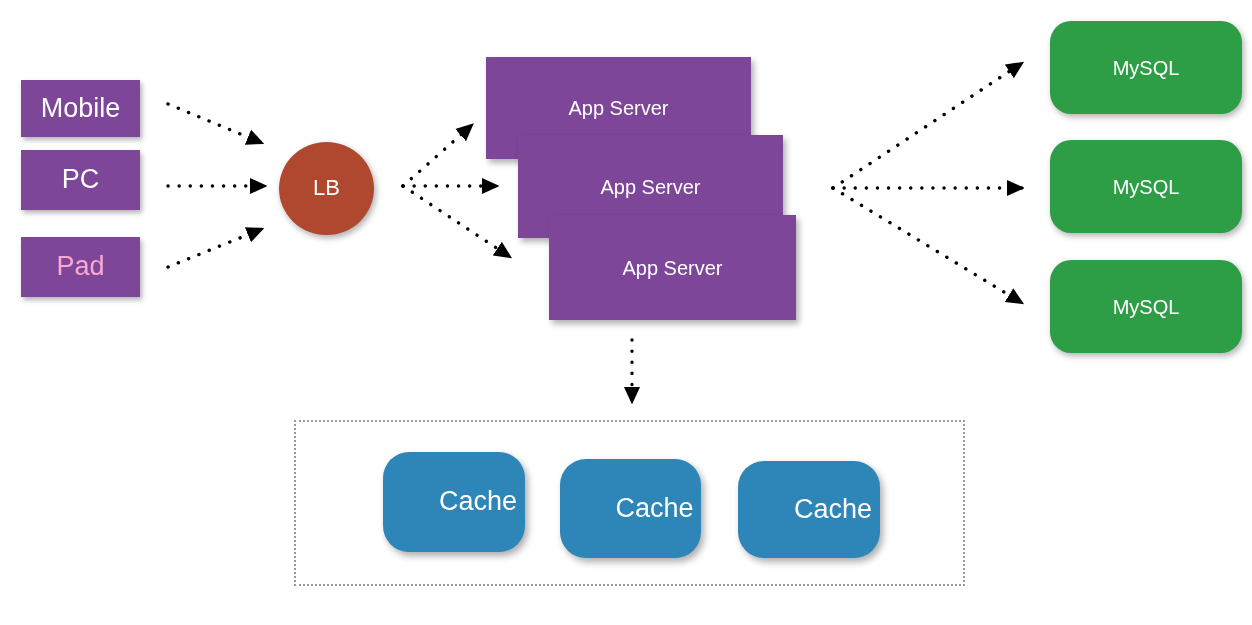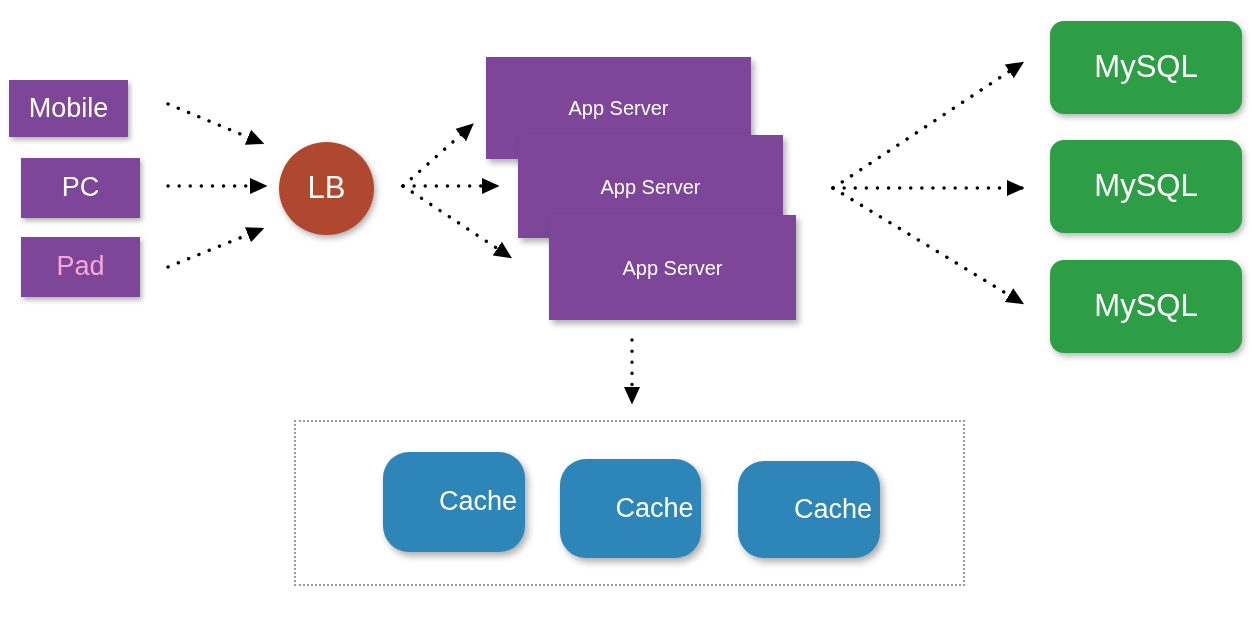--- a/index.html
+++ b/index.html
@@ -31,34 +31,34 @@
   
   .client {
     background: #7d4698;
     font-size: 27px;
     box-shadow: 2px 3px 5px rgba(0,0,0,0.30);
   }
   
   .lb {
     background: #b0482f;
     border-radius: 50%;
-    font-size: 31px;
+    font-size: 22px;
     box-shadow: 2px 3px 6px rgba(0,0,0,0.32);
   }
   
   .appserver {
     background: #7d4698;
     font-size: 20px;
     box-shadow: 3px 4px 6px rgba(0,0,0,0.30);
   }
   
   .db {
     background: #2e9e46;
-    border-radius: 14px;
-    font-size: 31px;
+    border-radius: 21px;
+    font-size: 20px;
     box-shadow: 2px 3px 6px rgba(0,0,0,0.30);
   }
   
   .cache {
     background: #2e86b8;
     border-radius: 26px;
     font-size: 27px;
     box-shadow: 3px 4px 7px rgba(0,0,0,0.32);
     padding-left: 48px;
   }
@@ -106,22 +106,22 @@
     <path class="edge" marker-end="url(#ah)" d="M 403 186 L 497 186"></path>
     <path class="edge" marker-end="url(#ah)" d="M 403 186 L 510 257"></path>
 
     <path class="edge" marker-end="url(#ah)" d="M 833 188 L 1022 63"></path>
     <path class="edge" marker-end="url(#ah)" d="M 833 188 L 1022 188"></path>
     <path class="edge" marker-end="url(#ah)" d="M 833 188 L 1022 303"></path>
 
     <path class="edge" marker-end="url(#ah)" d="M 632 340 L 632 402"></path>
   </svg>
 
-  <div class="node client" style="left: 9px; top: 80px; width: 119px; height: 57px; background: rgb(125, 70, 152); color: rgb(255, 255, 255);">Mobile</div>
-  <div class="node client" style="left: 21px; top: 158px; width: 119px; height: 60px; background: rgb(125, 70, 152); color: rgb(255, 255, 255);">PC</div>
+  <div class="node client" style="left: 21px; top: 80px; width: 119px; height: 57px; background: rgb(125, 70, 152); color: rgb(255, 255, 255);">Mobile</div>
+  <div class="node client" style="left: 21px; top: 150px; width: 119px; height: 60px; background: rgb(125, 70, 152); color: rgb(255, 255, 255);">PC</div>
   <div class="node client" style="left: 21px; top: 237px; width: 119px; height: 60px; background: rgb(125, 70, 152); color: #f9a8d4;">Pad</div>
 
   <div class="node lb" style="left: 279px; top: 142px; width: 95px; height: 93px; background: rgb(176, 72, 47); color: rgb(255, 255, 255);">LB</div>
 
   <div class="node appserver" style="left: 486px; top: 57px; width: 265px; height: 102px; background: rgb(125, 70, 152); color: rgb(255, 255, 255);">App Server</div>
   <div class="node appserver" style="left: 518px; top: 135px; width: 265px; height: 103px; background: rgb(125, 70, 152); color: rgb(255, 255, 255);">App Server</div>
   <div class="node appserver" style="left: 549px; top: 215px; width: 247px; height: 105px; background: rgb(125, 70, 152); color: rgb(255, 255, 255);">App Server</div>
 
   <div class="node db" style="left: 1050px; top: 21px; width: 192px; height: 93px; background: rgb(46, 158, 70); color: rgb(255, 255, 255);">MySQL</div>
   <div class="node db" style="left: 1050px; top: 140px; width: 192px; height: 93px; background: rgb(46, 158, 70); color: rgb(255, 255, 255);">MySQL</div>

